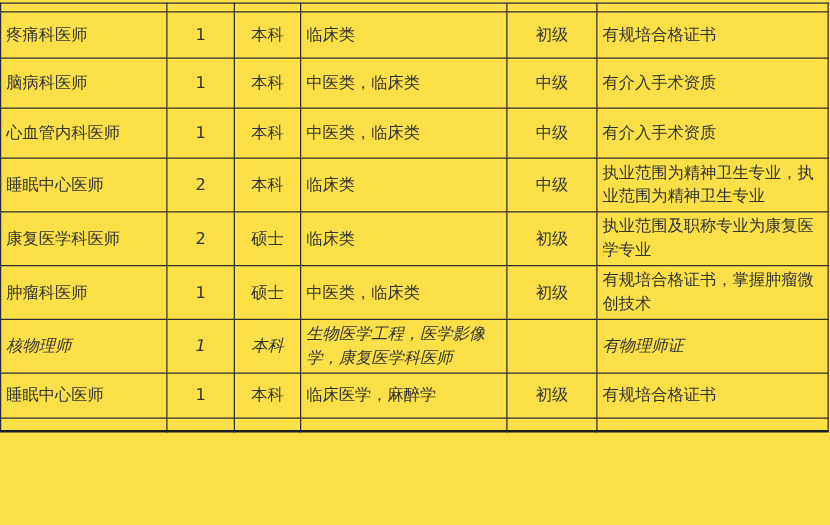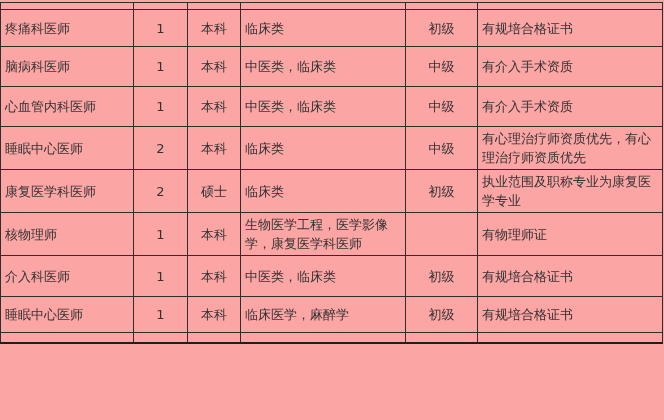--- a/index.html
+++ b/index.html
@@ -6,21 +6,21 @@
     margin: 0;
     padding: 0;
     background: #ffffff;
     font-family: "DejaVu Sans", "Liberation Sans", sans-serif;
   }
   .stage {
     position: relative;
     width: 664px;
     height: 420px;
     overflow: hidden;
-    background: #fca5a5;
+    background: #fde047;
   }
   table.job-table {
     border-collapse: collapse;
     table-layout: fixed;
     width: 662px;
     margin: 2px 0 0 0;
     border: 1px solid #2e2e2e;
     border-bottom: 2px solid #1f1f1f;
   }
   table.job-table td {
@@ -38,21 +38,21 @@
   tr.partial td {
     padding: 0;
     height: 6px;
     line-height: 0;
     font-size: 0;
   }
   tr.partial-bottom td { height: 9px; }
   tr.r-37 { height: 37px; }
   tr.r-40 { height: 40px; }
   tr.r-41 { height: 41px; }
-  tr.r-42 { height: 42px; }
+  tr.r-42 { height: 42px; font-style: italic; }
   tr.r-43 { height: 43px; }
   tr.r-36 { height: 36px; }
 </style>
 </head>
 <body>
 
 <div class="stage">
   <table class="job-table">
     <colgroup>
       <col style="width:133px">
@@ -98,51 +98,51 @@
         <td class="c-center">中级</td>
         <td class="c-left">有介入手术资质</td>
       </tr>
 
       <tr class="r-43">
         <td class="c-left">睡眠中心医师</td>
         <td class="c-center">2</td>
         <td class="c-center">本科</td>
         <td class="c-left">临床类</td>
         <td class="c-center">中级</td>
-        <td class="c-left">有心理治疗师资质优先，有心理治疗师资质优先</td>
+        <td class="c-left">执业范围为精神卫生专业，执业范围为精神卫生专业</td>
       </tr>
 
       <tr class="r-40">
         <td class="c-left">康复医学科医师</td>
         <td class="c-center">2</td>
         <td class="c-center">硕士</td>
         <td class="c-left">临床类</td>
         <td class="c-center">初级</td>
         <td class="c-left">执业范围及职称专业为康复医学专业</td>
       </tr>
 
+      <tr class="r-41">
+        <td class="c-left">肿瘤科医师</td>
+        <td class="c-center">1</td>
+        <td class="c-center">硕士</td>
+        <td class="c-left">中医类，临床类</td>
+        <td class="c-center">初级</td>
+        <td class="c-left">有规培合格证书，掌握肿瘤微创技术</td>
+      </tr>
 
       <tr class="r-42">
         <td class="c-left">核物理师</td>
         <td class="c-center">1</td>
         <td class="c-center">本科</td>
         <td class="c-left">生物医学工程，医学影像学，康复医学科医师</td>
         <td class="c-center"></td>
         <td class="c-left">有物理师证</td>
       </tr>
 
 
-      <tr class="r-41">
-        <td class="c-left">介入科医师</td>
-        <td class="c-center">1</td>
-        <td class="c-center">本科</td>
-        <td class="c-left">中医类，临床类</td>
-        <td class="c-center">初级</td>
-        <td class="c-left">有规培合格证书</td>
-      </tr>
 
       <tr class="r-36">
         <td class="c-left">睡眠中心医师</td>
         <td class="c-center">1</td>
         <td class="c-center">本科</td>
         <td class="c-left">临床医学，麻醉学</td>
         <td class="c-center">初级</td>
         <td class="c-left">有规培合格证书</td>
       </tr>
 

